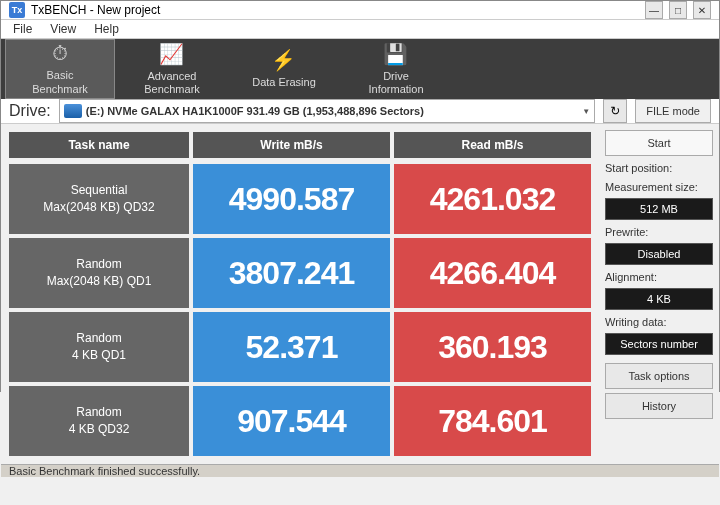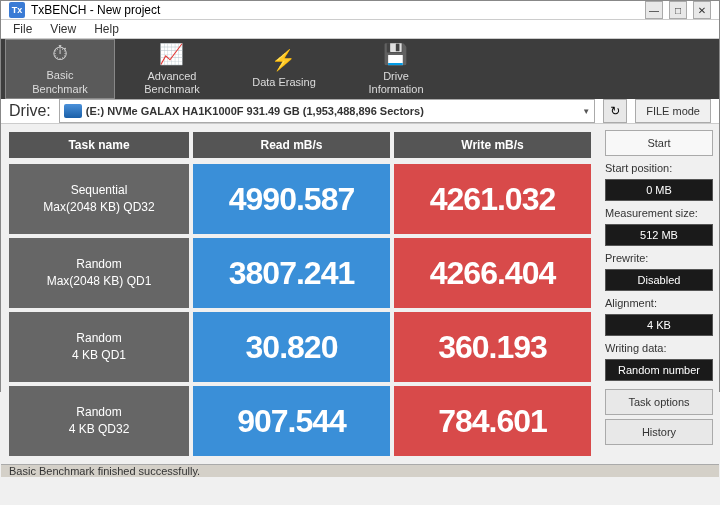--- a/index.html
+++ b/index.html
@@ -355,22 +355,22 @@
     <div class="drive-refresh-btn">↻</div>
     <button class="file-mode-btn">FILE mode</button>
   </div>
 
   <div class="main-content">
 
     <div class="benchmark-table">
 
       <div class="table-header">
         <div class="th-cell">Task name</div>
+        <div class="th-cell">Write mB/s</div>
         <div class="th-cell">Read mB/s</div>
-        <div class="th-cell">Write mB/s</div>
       </div>
 
       <div class="table-row">
         <div class="row-label">
           <span style="white-space:pre-line;">Sequential
 Max(2048 KB) QD32</span>
         </div>
         <div class="read-cell">4990.587</div>
         <div class="write-cell">4261.032</div>
       </div>
@@ -382,51 +382,50 @@
         </div>
         <div class="read-cell">3807.241</div>
         <div class="write-cell">4266.404</div>
       </div>
 
       <div class="table-row">
         <div class="row-label">
           <span style="white-space:pre-line;">Random
 4 KB QD1</span>
         </div>
-        <div class="read-cell">30.820</div>
+        <div class="read-cell">52.371</div>
         <div class="write-cell">360.193</div>
       </div>
 
       <div class="table-row">
         <div class="row-label">
           <span style="white-space:pre-line;">Random
 4 KB QD32</span>
         </div>
         <div class="read-cell">907.544</div>
         <div class="write-cell">784.601</div>
       </div>
     </div>
 
     <div class="sidebar">
       <button class="sidebar-btn start">Start</button>
 
       <div class="sidebar-label">Start position:</div>
-      <div class="sidebar-value dark">0 MB</div>
 
       <div class="sidebar-label">Measurement size:</div>
       <div class="sidebar-value dark">512 MB</div>
 
       <div class="sidebar-label">Prewrite:</div>
       <div class="sidebar-value dark">Disabled</div>
 
       <div class="sidebar-label">Alignment:</div>
       <div class="sidebar-value dark">4 KB</div>
 
       <div class="sidebar-label">Writing data:</div>
-      <div class="sidebar-value dark">Random number</div>
+      <div class="sidebar-value dark">Sectors number</div>
 
       <button class="sidebar-btn" style="margin-top:4px;">Task options</button>
       <button class="sidebar-btn">History</button>
     </div>
   </div>
 
   <div class="status-bar">
     <span>Basic Benchmark finished successfully.</span>
   </div>
 </div>

